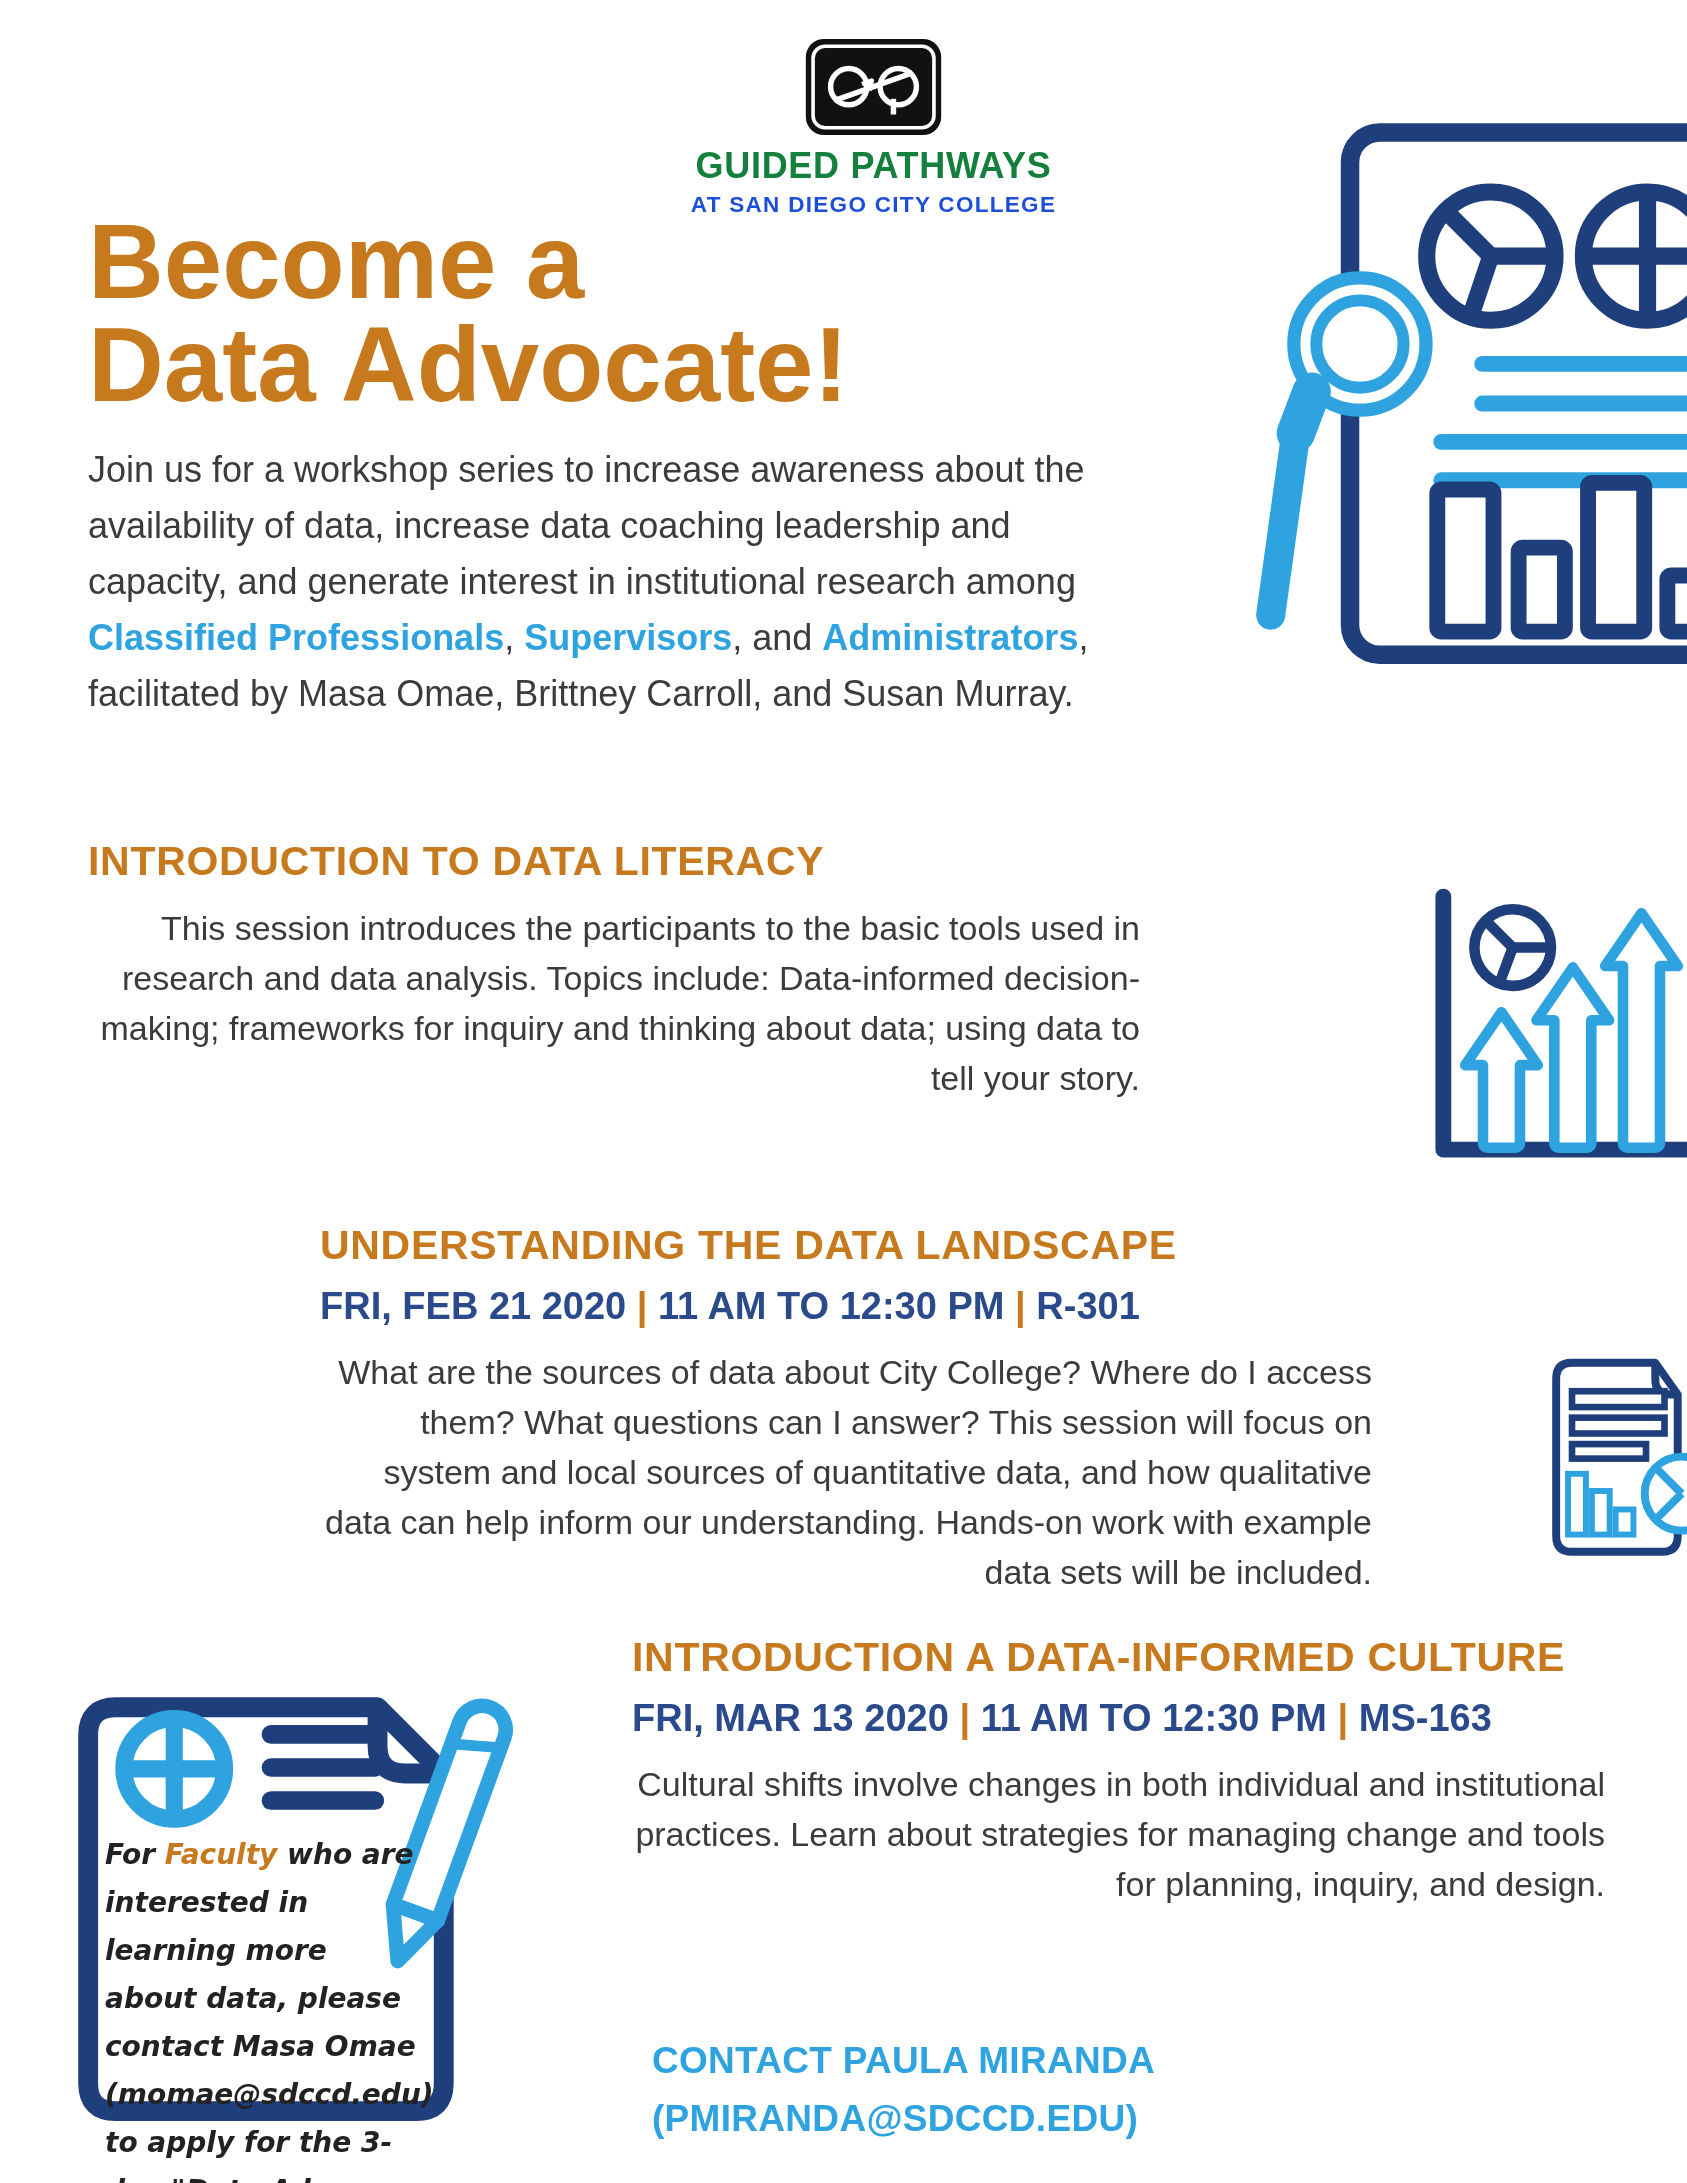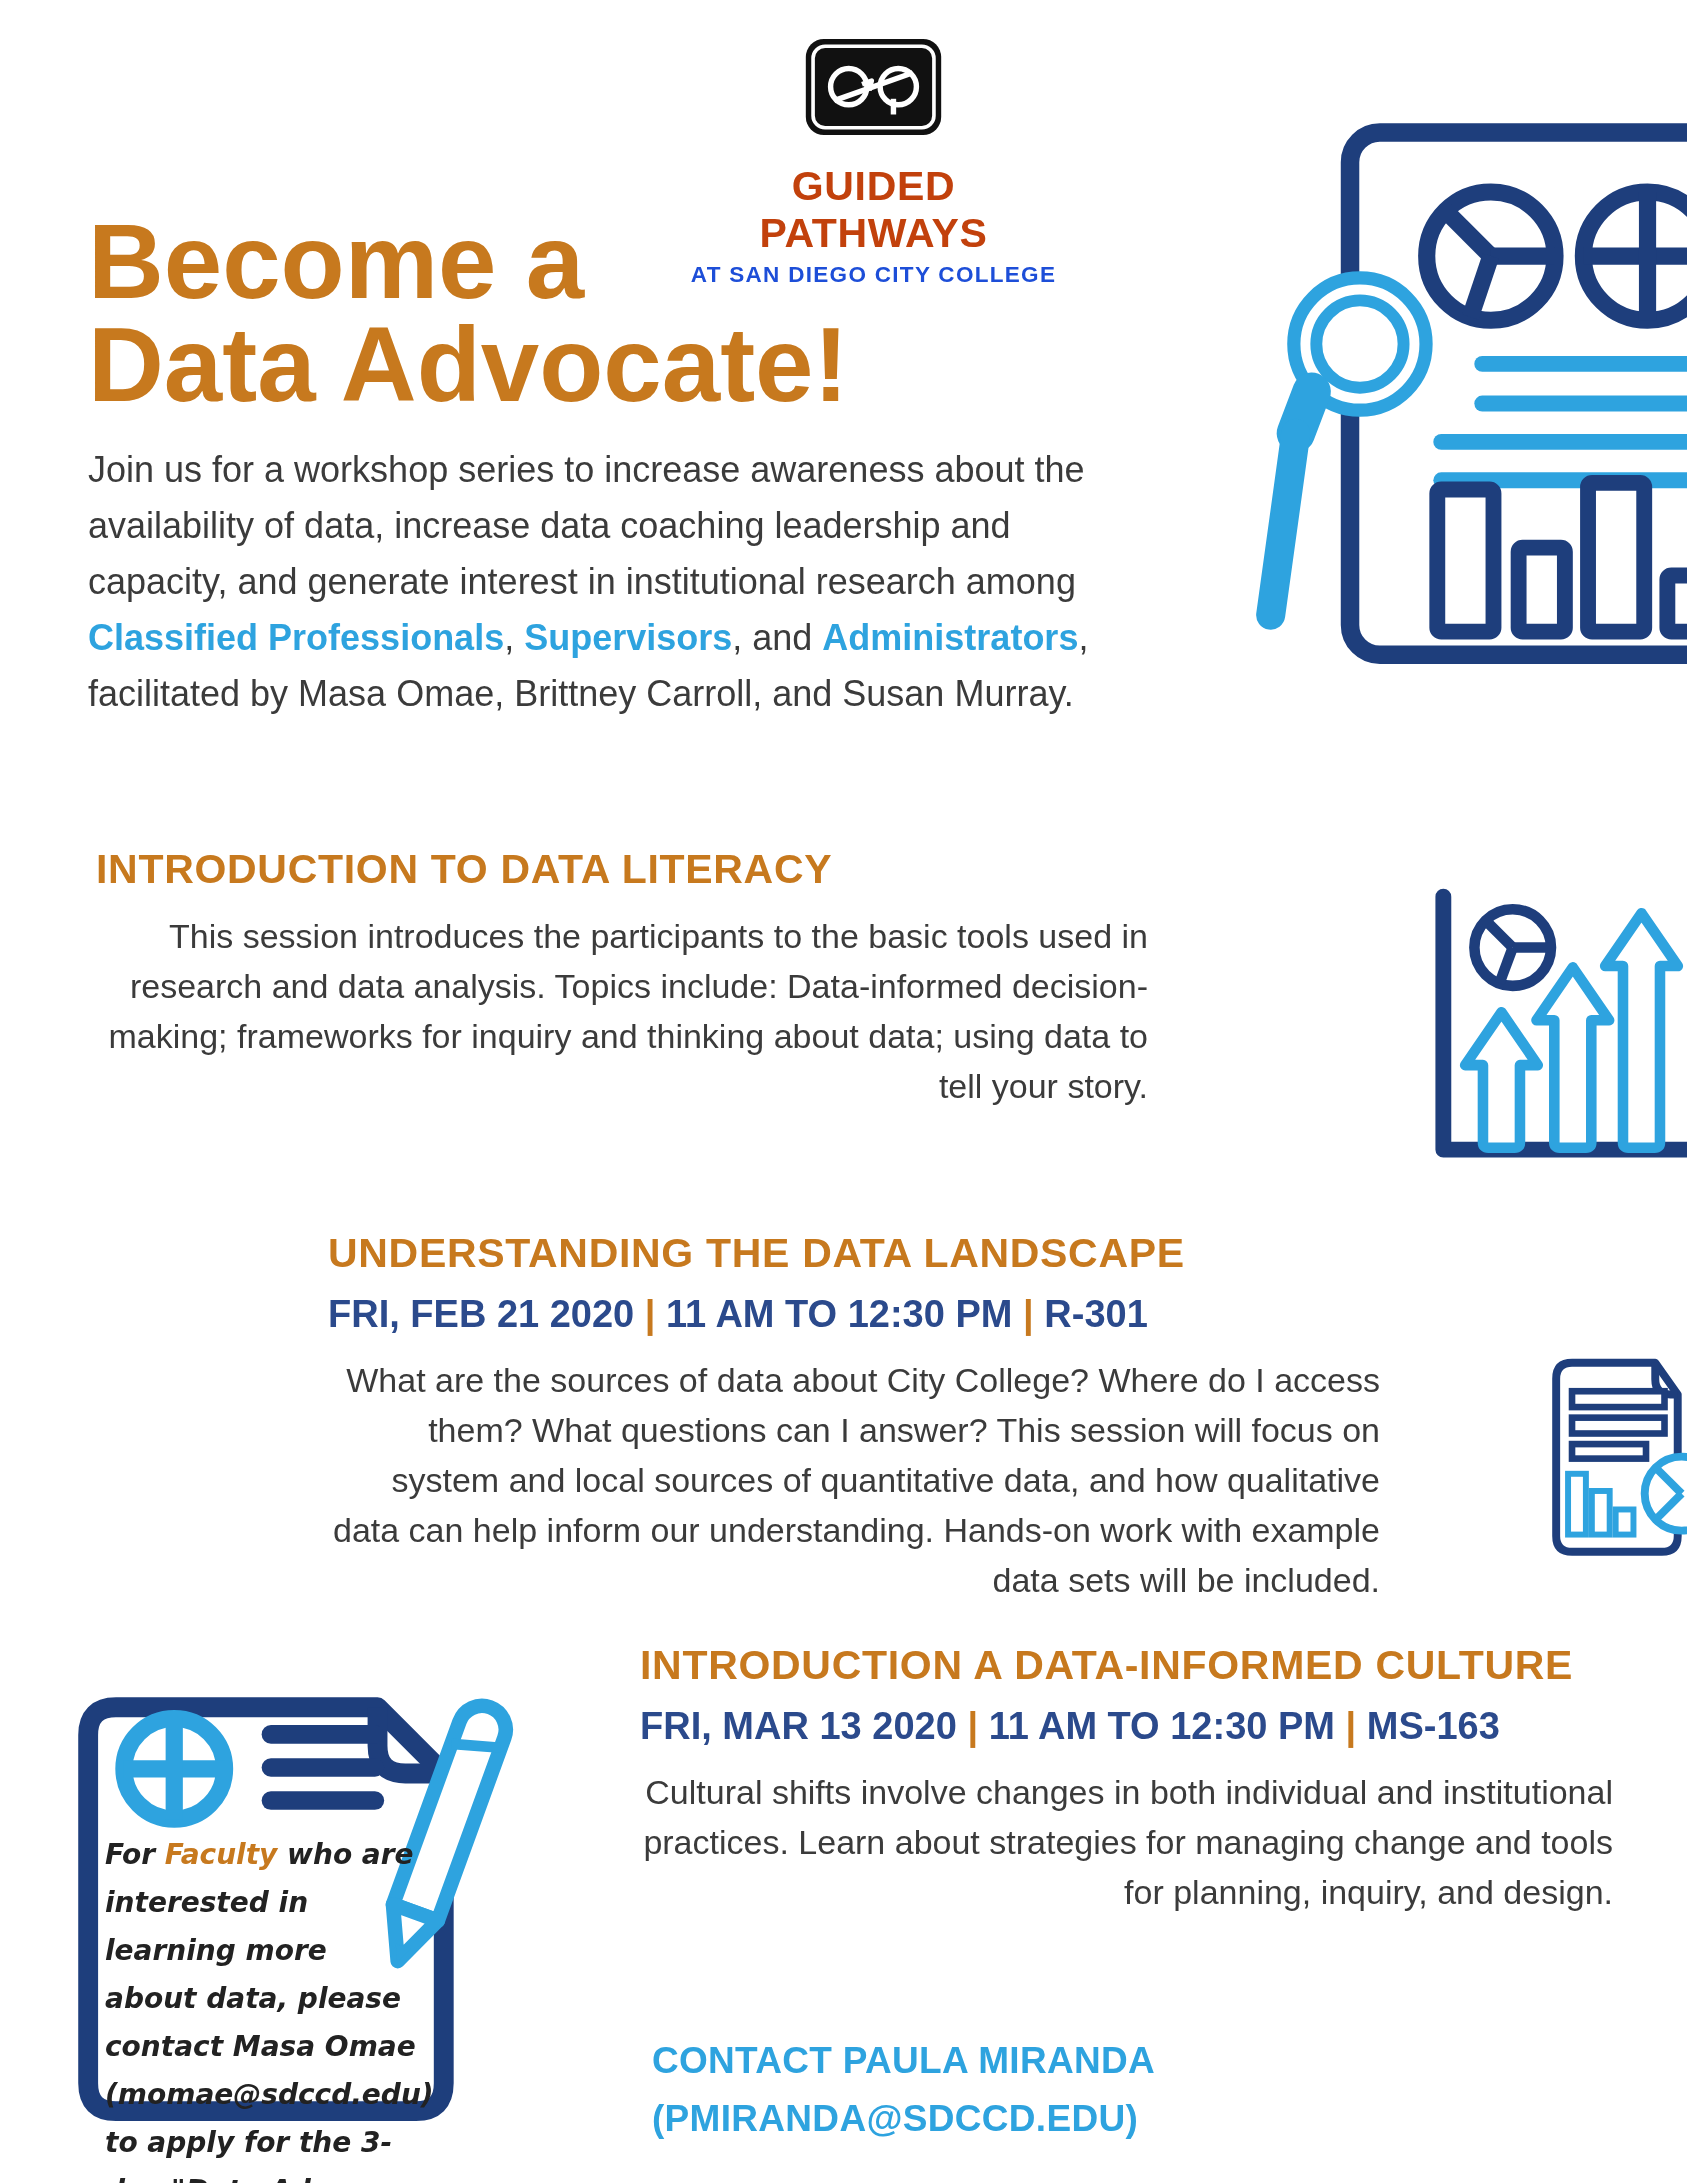--- a/index.html
+++ b/index.html
@@ -6,31 +6,31 @@
   .page{
     position:relative;
     width:1687px;height:2183px;
     background:#ffffff;
     overflow:hidden;
     font-family:"Liberation Sans", sans-serif;
   }
   
   .brand{position:absolute;left:675px;top:34px;width:397px;text-align:center;}
   .brand svg{display:block;margin:0 auto;}
-  .brand-name{margin-top:23px;font-size:41px;font-weight:800;letter-spacing:0.7px;color:#c2410c;}
+  .brand-name{margin-top:5px;font-size:36px;font-weight:800;letter-spacing:0.7px;color:#15803d;}
   .brand-tagline{margin-top:5.3px;font-size:22.5px;font-weight:600;letter-spacing:1.3px;color:#1d4ed8;}
   
   .title{position:absolute;left:88px;top:210px;margin:0;
     font-size:105px;line-height:103px;font-weight:bold;color:#C7791E;}
   
   .intro{position:absolute;left:88px;top:442px;width:1012px;margin:0;
     font-size:36px;line-height:56px;color:#3B3B3B;}
   .intro .hl{color:#2EA3DF;font-weight:bold;}
   
-  .session{position:absolute;margin:8px;}
+  .session{position:absolute;margin:0;}
   .session h2{margin:0;font-size:41px;line-height:45px;font-weight:bold;
     letter-spacing:0.7px;color:#C7791E;}
   .session .when{margin-top:16px;font-size:38px;line-height:44px;font-weight:bold;color:#2B4A8C;}
   .session .when .pipe{color:#C7791E;margin:0 10.6px;}
   .session .desc{margin:18.5px 0 0 0;font-size:34px;line-height:50px;color:#3B3B3B;text-align:right;}
   .session-1{left:88px;top:839px;}
   .session-1 .desc{width:1052px;}
   .session-2{left:320px;top:1223px;}
   .session-2 .desc{width:1052px;}
   .session-3{left:632px;top:1635px;}

